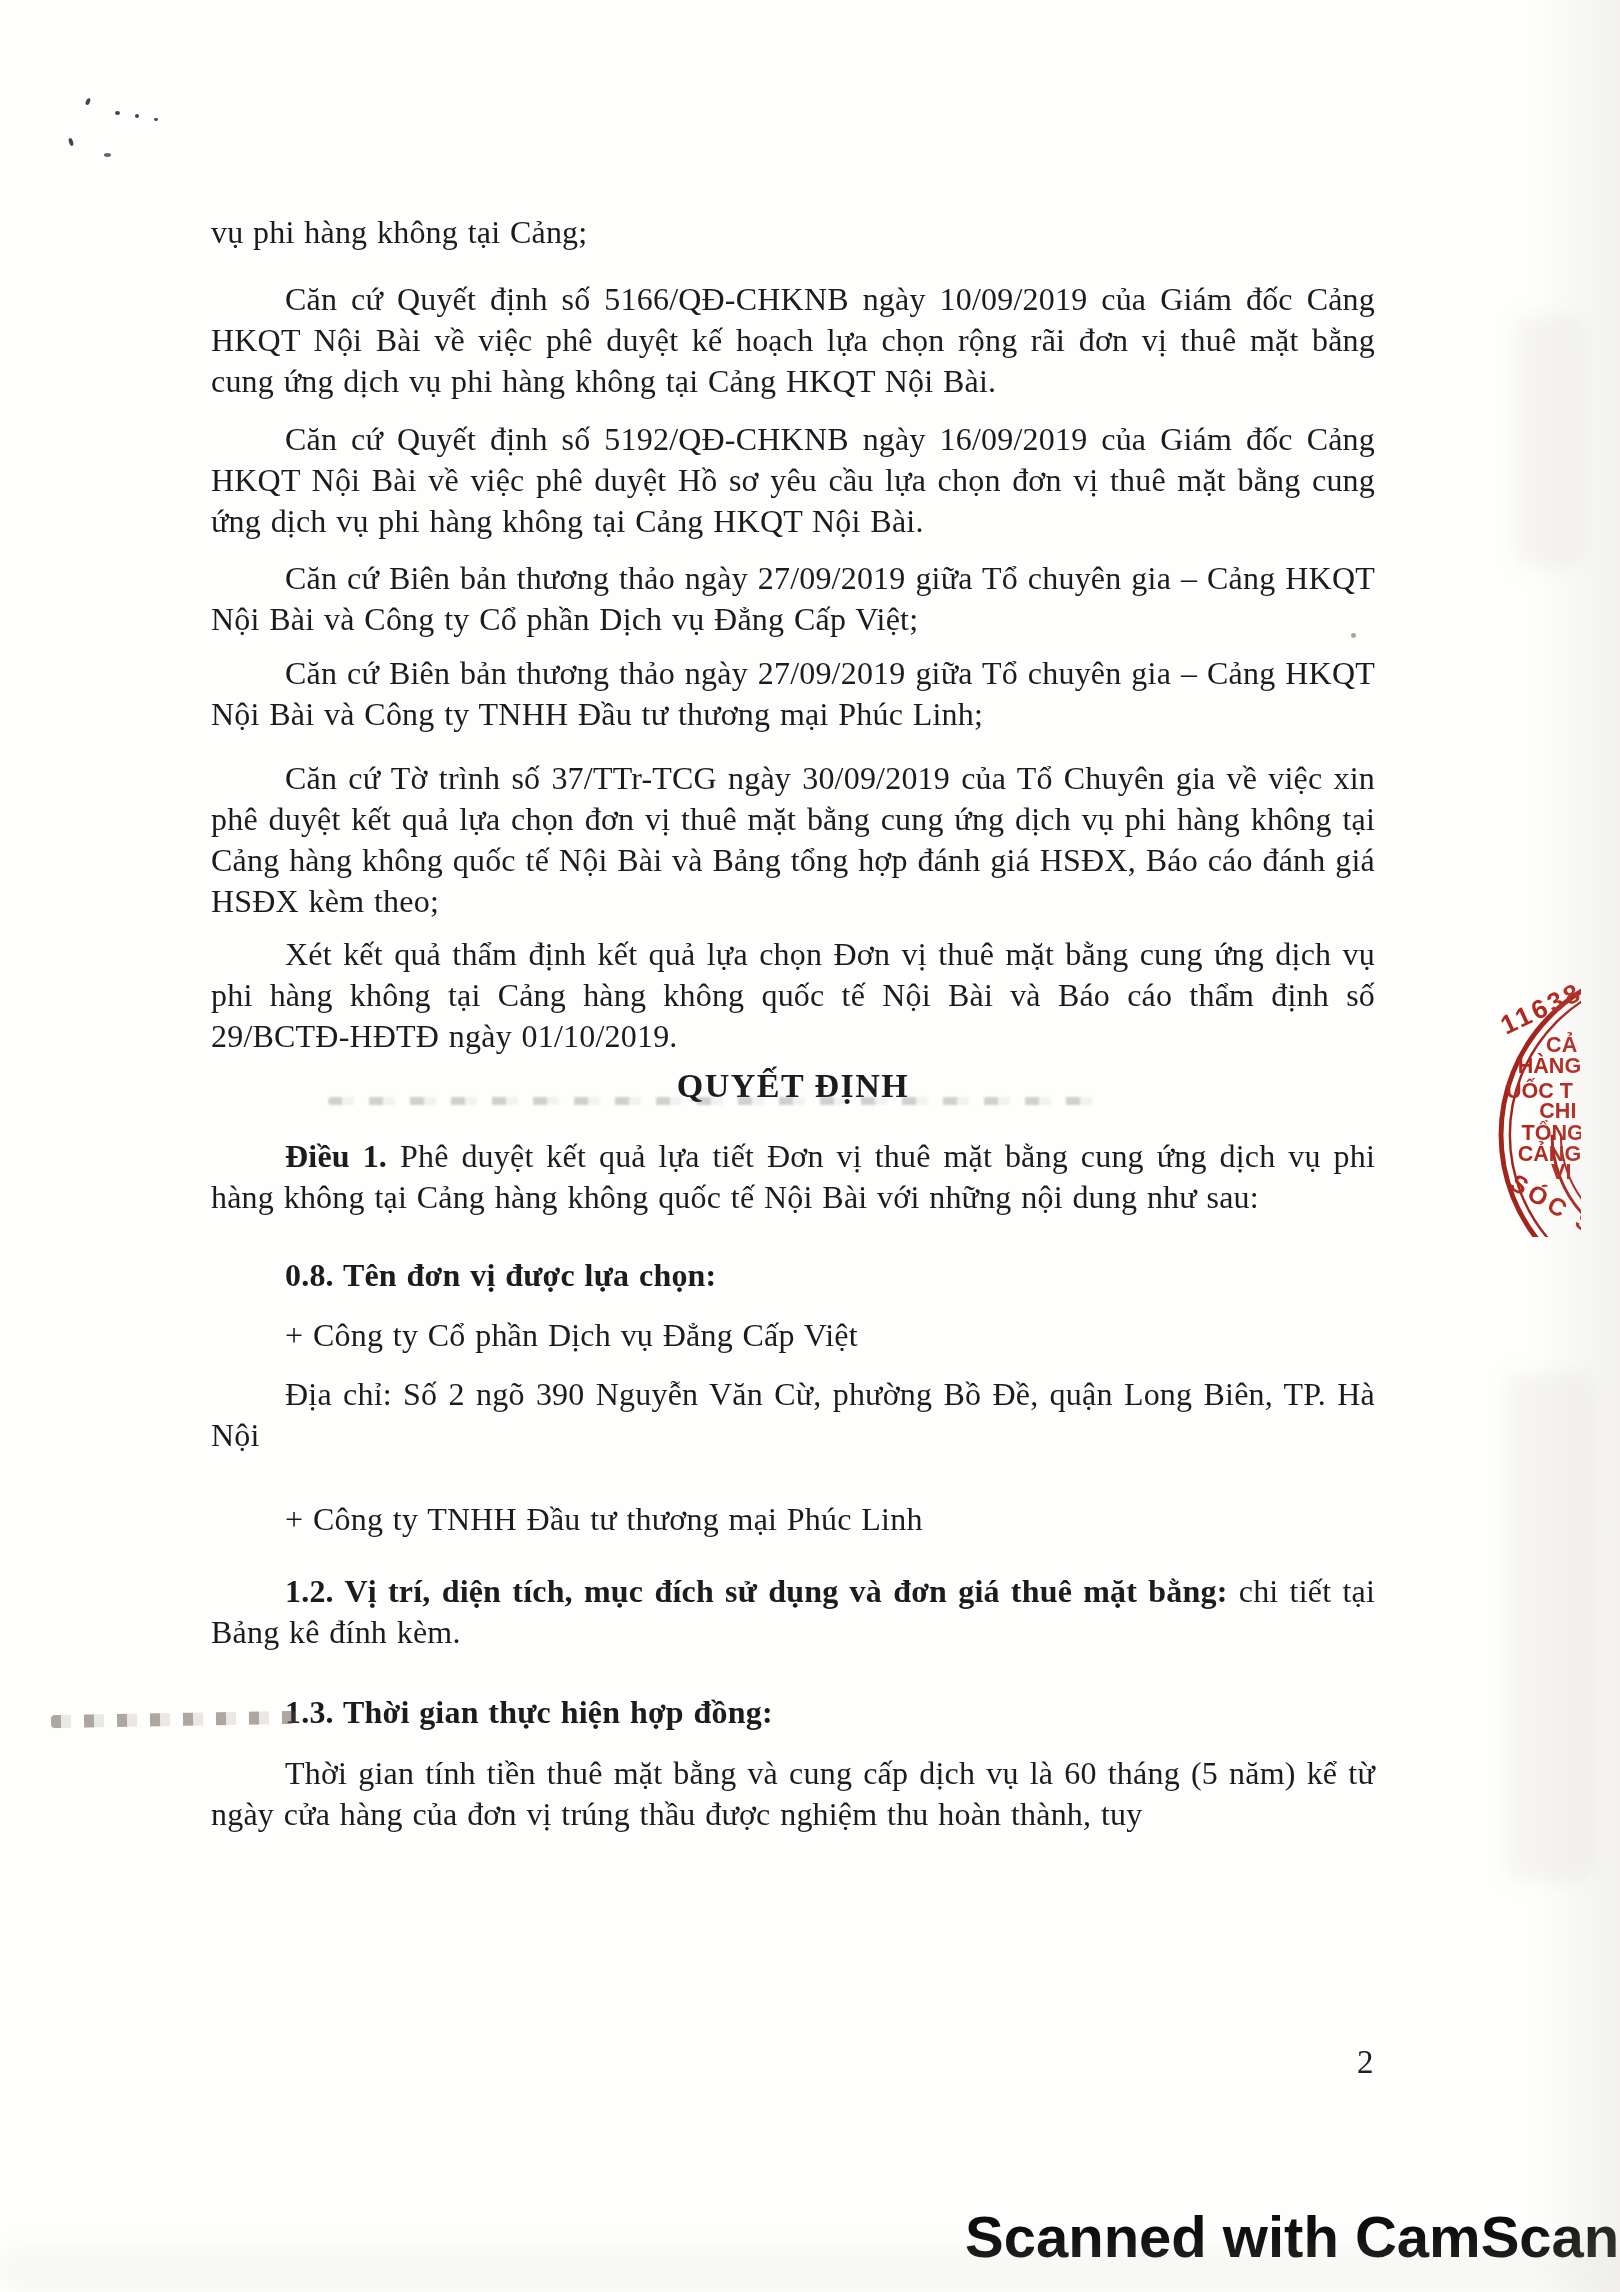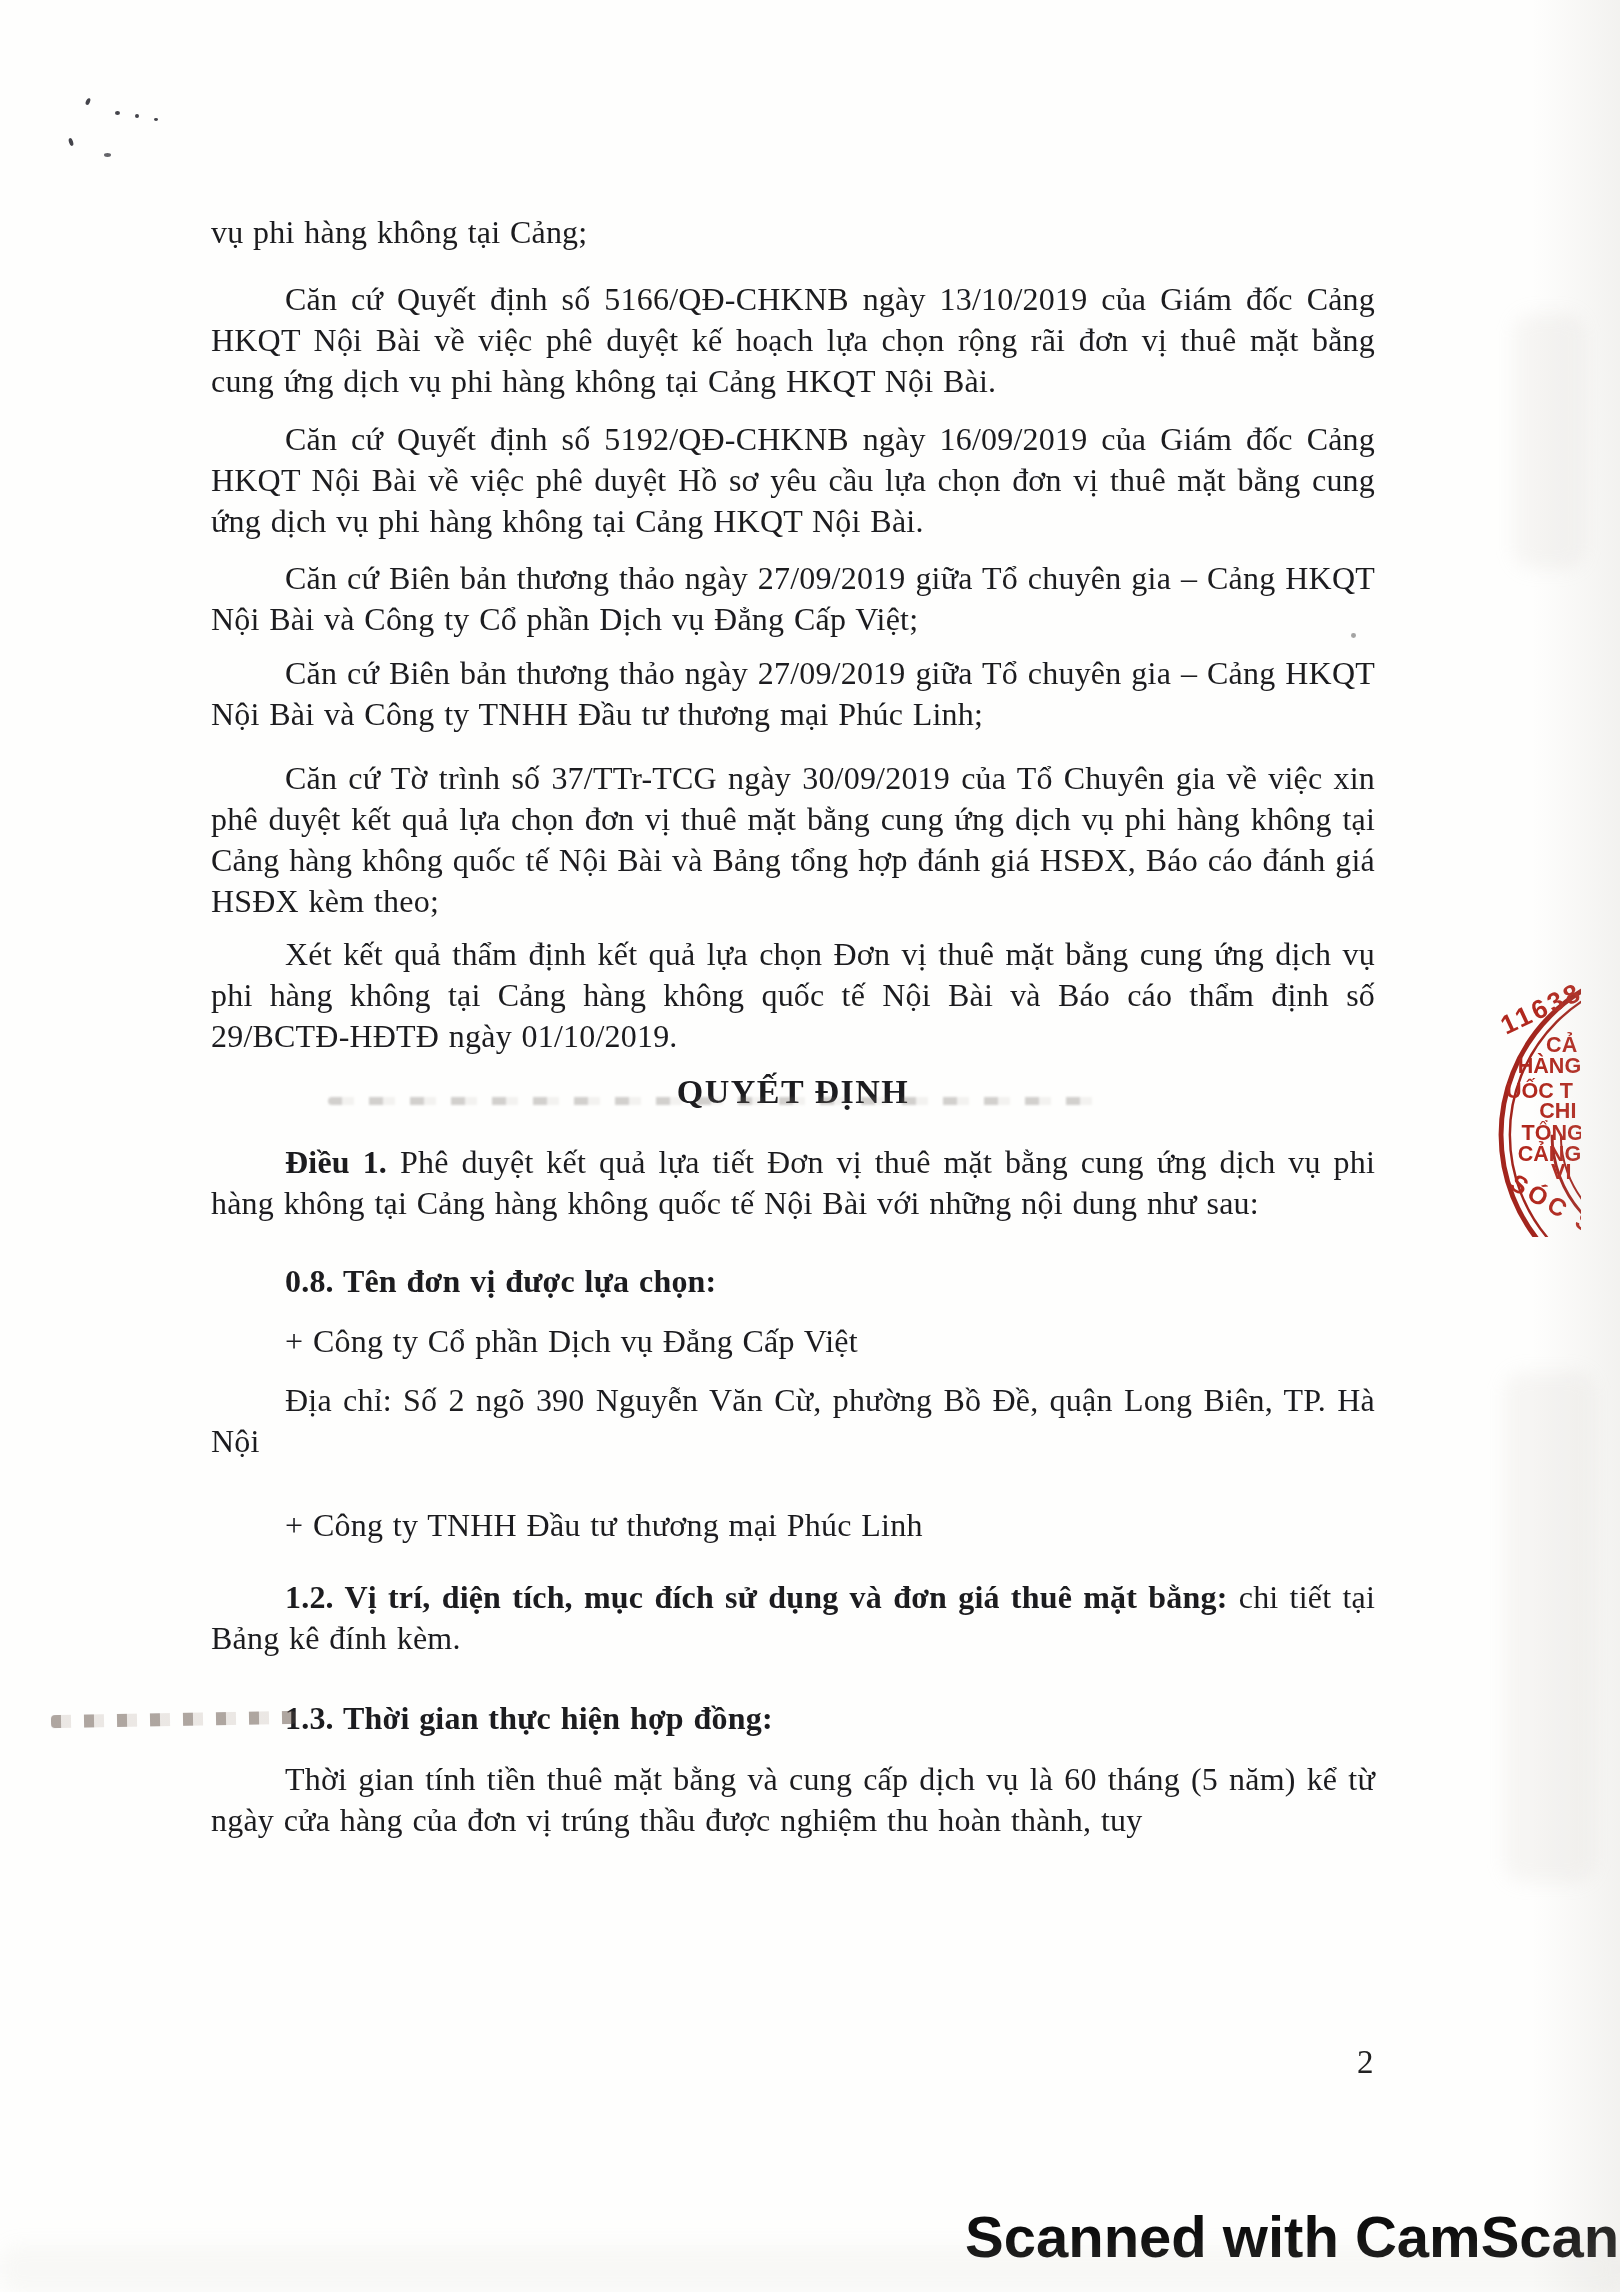--- a/index.html
+++ b/index.html
@@ -17,21 +17,21 @@
     font-size:32px;line-height:41px;
     text-align:justify;text-indent:74px;
     margin:0;letter-spacing:0.2px;word-spacing:1.5px;
   }
   .para .b{font-weight:bold;}
   .heading{
     font-size:34px;line-height:43px;font-weight:bold;
     text-align:center;text-indent:0;letter-spacing:1.5px;
     margin:0;
   }
-  .m6{margin-top:13px}.m12{margin-top:11.8px}
+  .m6{margin-top:7px}.m12{margin-top:11.8px}
   .m14{margin-top:13.7px}.m16{margin-top:15.7px}.m18{margin-top:17.6px}
   .m20{margin-top:19.6px}.m23{margin-top:22.5px}.m24{margin-top:23.5px}
   .m26{margin-top:25.5px}.m30{margin-top:29px}.m32{margin-top:31px}
   .m38{margin-top:37px}.m40{margin-top:39px}.m44{margin-top:43px}
   
   .page-number{
     position:absolute;left:1357px;top:2044px;
     font-size:33px;color:#222;
   }
   .watermark{
@@ -84,21 +84,21 @@
   <div class="speck" style="left:115px;top:111px;width:4.9px;height:3.9px;"></div>
   <div class="speck" style="left:135px;top:114px;width:3.9px;height:3.9px;"></div>
   <div class="speck" style="left:154px;top:118px;width:3.9px;height:2.9px;"></div>
   <div class="speck" style="left:69px;top:138px;width:3.9px;height:7.8px;transform:rotate(-18deg);"></div>
   <div class="speck" style="left:104px;top:153px;width:6.9px;height:3.9px;opacity:.7;"></div>
 
   <div class="doc">
 
     <p class="para noindent" style="text-indent:0"><span>vụ phi hàng không tại Cảng;</span></p>
 
-    <p class="para m26"><span>Căn cứ Quyết định số 5166/QĐ-CHKNB ngày 13/10/2019 của Giám đốc Cảng HKQT Nội Bài về việc phê duyệt kế hoạch lựa chọn rộng rãi đơn vị thuê mặt bằng cung ứng dịch vụ phi hàng không tại Cảng HKQT Nội Bài.</span></p>
+    <p class="para m26"><span>Căn cứ Quyết định số 5166/QĐ-CHKNB ngày 10/09/2019 của Giám đốc Cảng HKQT Nội Bài về việc phê duyệt kế hoạch lựa chọn rộng rãi đơn vị thuê mặt bằng cung ứng dịch vụ phi hàng không tại Cảng HKQT Nội Bài.</span></p>
 
     <p class="para m18"><span>Căn cứ Quyết định số 5192/QĐ-CHKNB ngày 16/09/2019 của Giám đốc Cảng HKQT Nội Bài về việc phê duyệt Hồ sơ yêu cầu lựa chọn đơn vị thuê mặt bằng cung ứng dịch vụ phi hàng không tại Cảng HKQT Nội Bài.</span></p>
 
     <p class="para m16"><span>Căn cứ Biên bản thương thảo ngày 27/09/2019 giữa Tổ chuyên gia – Cảng HKQT Nội Bài và Công ty Cổ phần Dịch vụ Đẳng Cấp Việt;</span></p>
 
     <p class="para m14"><span>Căn cứ Biên bản thương thảo ngày 27/09/2019 giữa Tổ chuyên gia – Cảng HKQT Nội Bài và Công ty TNHH Đầu tư thương mại Phúc Linh;</span></p>
 
     <p class="para m23"><span>Căn cứ Tờ trình số 37/TTr-TCG ngày 30/09/2019 của Tổ Chuyên gia về việc xin phê duyệt kết quả lựa chọn đơn vị thuê mặt bằng cung ứng dịch vụ phi hàng không tại Cảng hàng không quốc tế Nội Bài và Bảng tổng hợp đánh giá HSĐX, Báo cáo đánh giá HSĐX kèm theo;</span></p>
 
     <p class="para m12"><span>Xét kết quả thẩm định kết quả lựa chọn Đơn vị thuê mặt bằng cung ứng dịch vụ phi hàng không tại Cảng hàng không quốc tế Nội Bài và Báo cáo thẩm định số 29/BCTĐ-HĐTĐ ngày 01/10/2019.</span></p>

